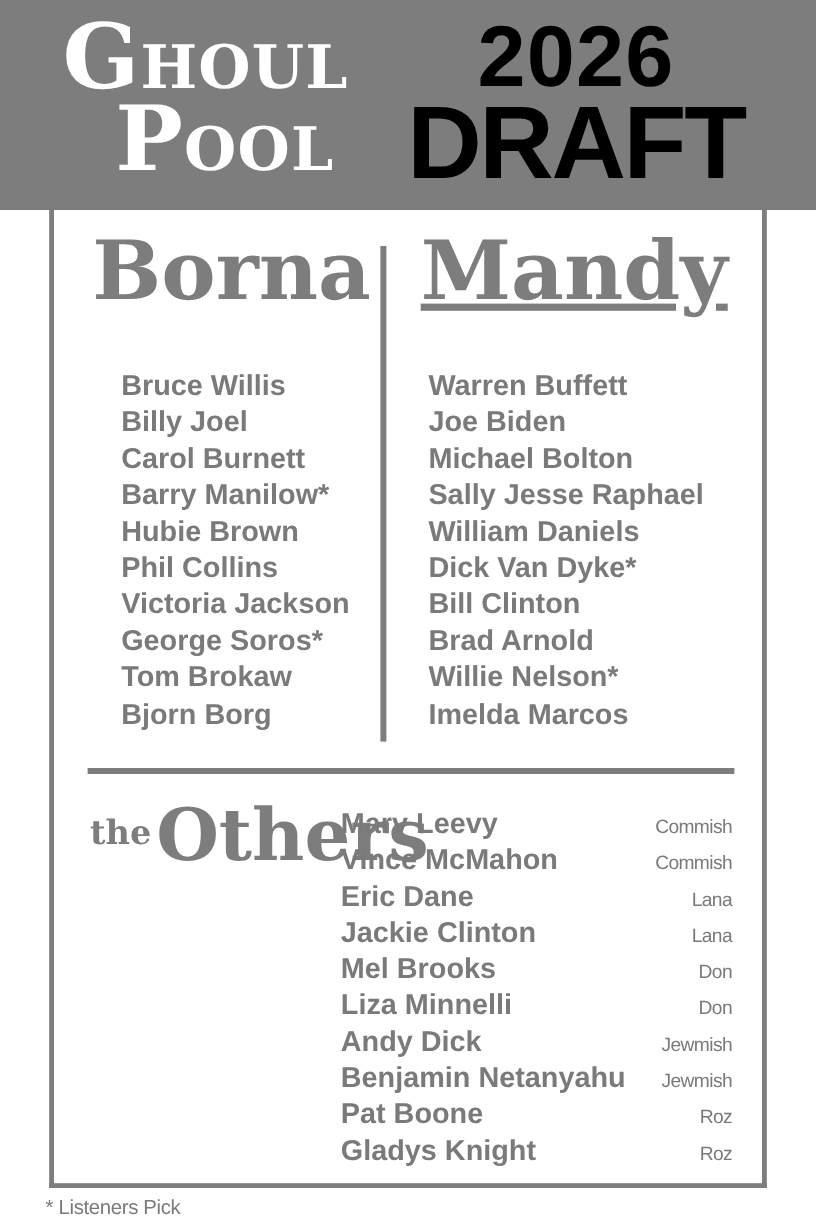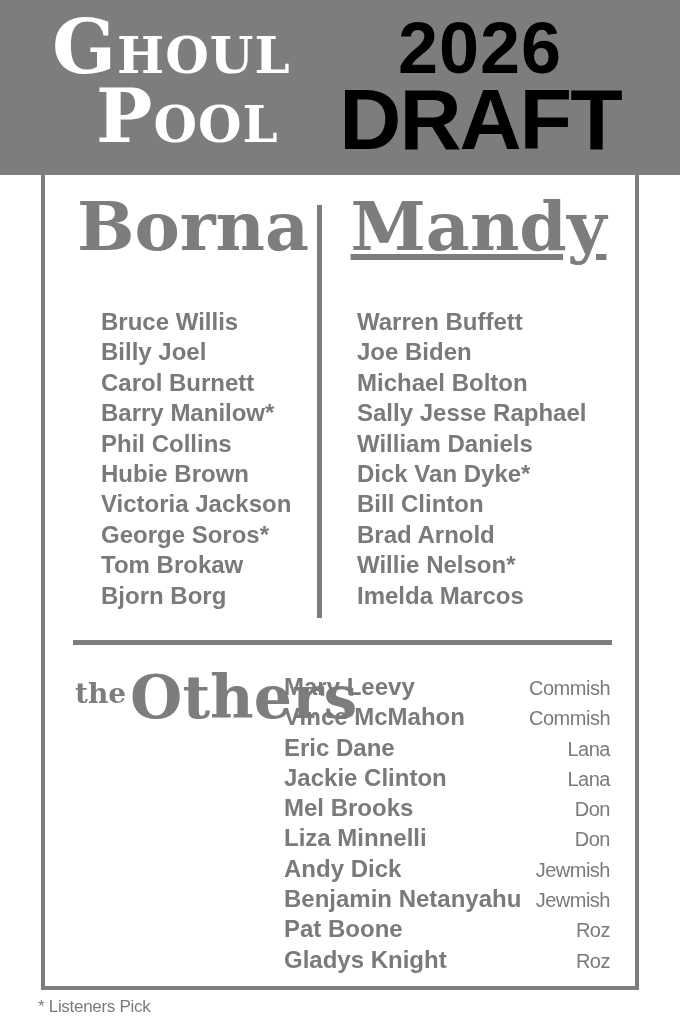--- a/index.html
+++ b/index.html
@@ -37,21 +37,21 @@
   .hdivider{position:absolute;left:28px;top:465px;width:539px;height:5px;background:#7d7d7d;}
 
   .others-label{position:absolute;left:30px;top:492px;display:flex;
                 color:#7d7d7d;font-family:"DejaVu Serif",serif;font-weight:bold;}
   .others-label .the{font-size:28px;margin-right:4px;transform:translateY(10px);}
   .others-label .big{font-size:60px;line-height:1;}
 
   .others-rows{position:absolute;left:239px;top:498px;width:326px;}
   .orow{display:flex;justify-content:space-between;align-items:baseline;height:30.3px;}
   .oname{color:#7a7a7a;font-size:24px;font-weight:bold;white-space:nowrap;}
-  .opicker{color:#7a7a7a;font-size:20px;letter-spacing:-0.5px;white-space:nowrap;}
+  .opicker{color:#7a7a7a;font-size:16px;letter-spacing:-0.5px;white-space:nowrap;}
 
   .footnote{position:absolute;left:38px;top:997px;color:#7a7a7a;font-size:17px;letter-spacing:-0.3px;}
 </style>
 </head>
 <body>
 
 <div class="page">
 
   <header class="band">
     <div class="logo">
@@ -69,22 +69,22 @@
     <div class="col-header c0">Borna</div>
     <div class="col-header c1">Mandy</div>
 
     <div class="vdivider"></div>
 
     <ul class="picks p0">
       <li>Bruce Willis</li>
       <li>Billy Joel</li>
       <li>Carol Burnett</li>
       <li>Barry Manilow*</li>
+      <li>Hubie Brown</li>
       <li>Phil Collins</li>
-      <li>Hubie Brown</li>
       <li>Victoria Jackson</li>
       <li>George Soros*</li>
       <li>Tom Brokaw</li>
       <li>Bjorn Borg</li>
     </ul>
 
     <ul class="picks p1">
       <li>Warren Buffett</li>
       <li>Joe Biden</li>
       <li>Michael Bolton</li>

